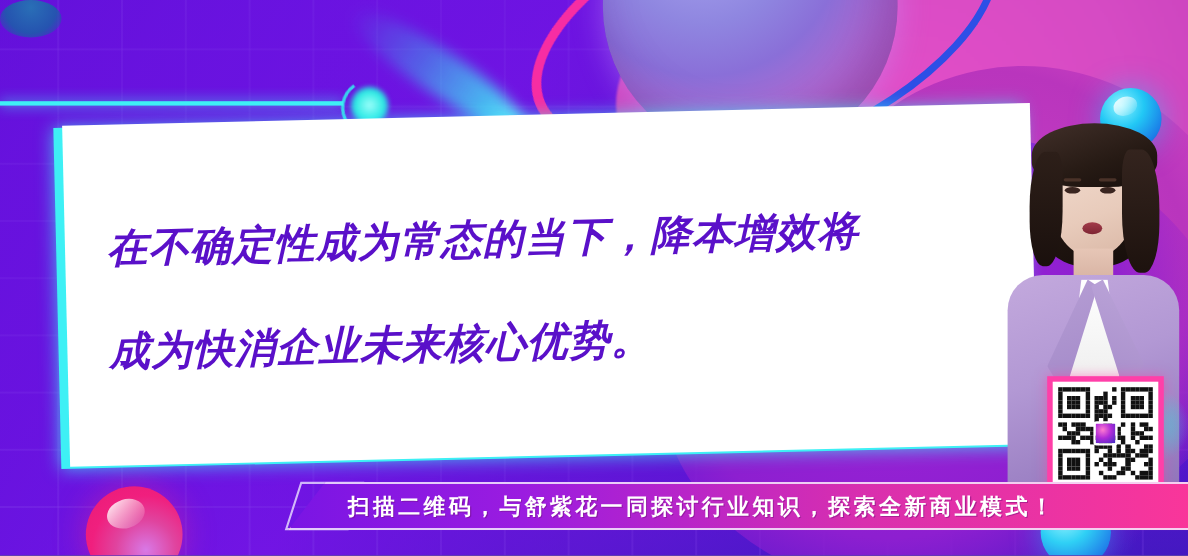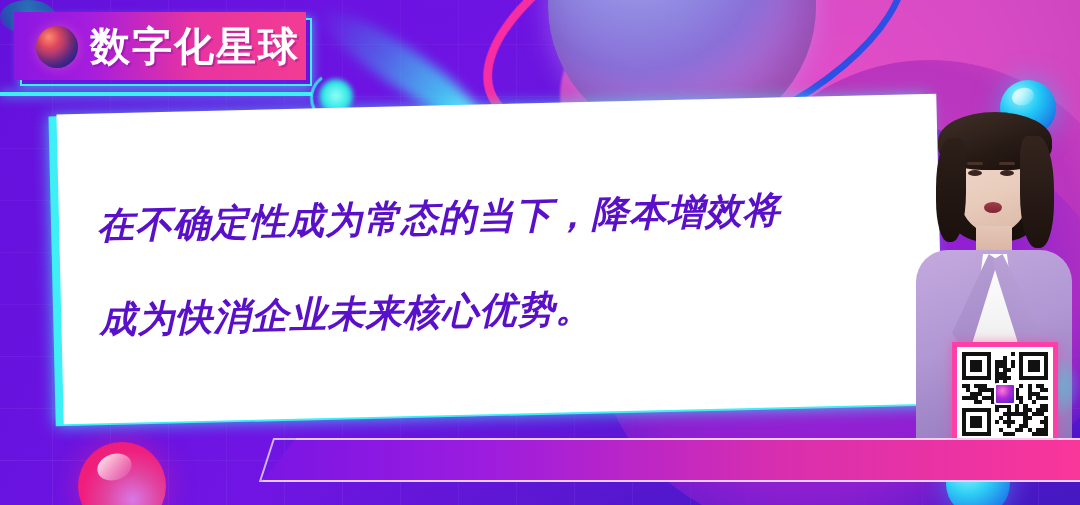--- a/index.html
+++ b/index.html
@@ -216,26 +216,20 @@
     </div>
   <div class="sphere sphere-cyan-b">
       <span class="gloss"></span>
     </div>
   <div class="sphere sphere-pink">
       <span class="gloss"></span>
     </div>
   <div class="sphere-teal"></div>
   <div class="para-outline"></div>
 
-  <div class="logo-wrap">
-    <div class="logo-shadow"></div>
-    <div class="logo-band"></div>
-    <div class="logo-globe"></div>
-    <div class="logo-text">数字化星球</div>
-  </div>
   <div class="neon-hline"></div>
 
   <div class="card-neon"></div>
   <div class="card"></div>
   <div class="quote">
     <div>在不确定性成为常态的当下，降本增效将</div>
     <div>成为快消企业未来核心优势。</div>
   </div>
 
   <div class="presenter">
@@ -495,14 +489,15 @@
           <i style="left:80.95238095238095%;top:95.23809523809524%;width:4.761904761904762%;height:4.761904761904762%"></i>
           <i style="left:85.71428571428571%;top:95.23809523809524%;width:4.761904761904762%;height:4.761904761904762%"></i>
           <i style="left:90.47619047619048%;top:95.23809523809524%;width:4.761904761904762%;height:4.761904761904762%"></i>
           <i style="left:95.23809523809524%;top:95.23809523809524%;width:4.761904761904762%;height:4.761904761904762%"></i>
         </div>
       <div class="qr-logo"></div>
     </div>
   </div>
 
   <div class="caption"></div>
+  <div class="caption-text">扫描二维码，与舒紫花一同探讨行业知识，探索全新商业模式！</div>
 
 </div>
 
 </body></html>

